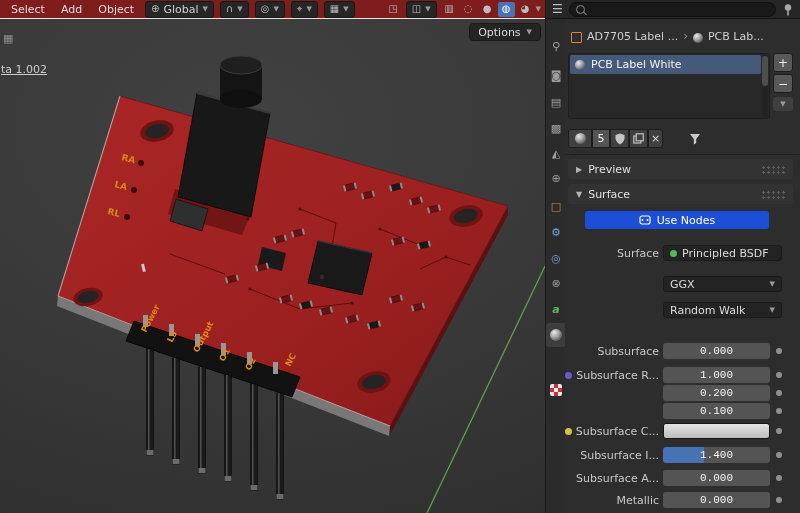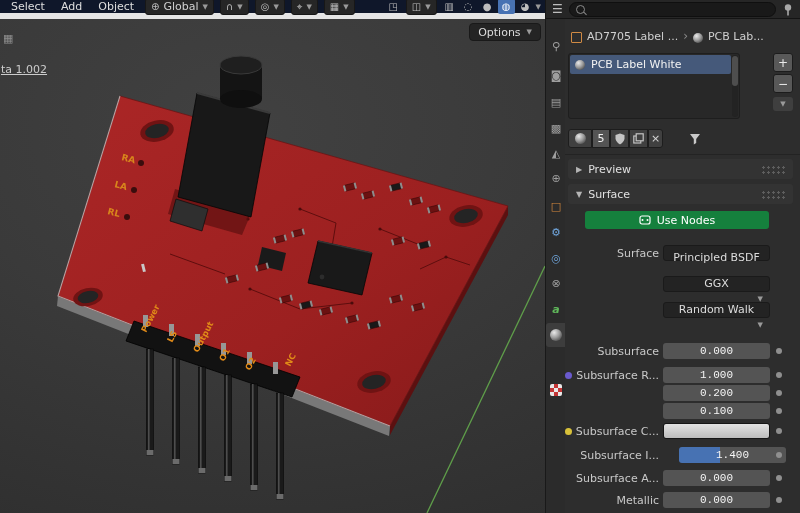--- a/index.html
+++ b/index.html
@@ -1,21 +1,21 @@
 <!DOCTYPE html>
 <html><head>
 <meta charset="utf-8">
 <style>
   html,body{margin:0;padding:0;background:#1d1d1d;}
   body{font-family:"DejaVu Sans","Liberation Sans",sans-serif;font-size:11px;color:#d0d0d0;}
   #app{position:relative;width:800px;height:513px;overflow:hidden;background:#2d2d2d;}
 
   
-  #vp-header{position:absolute;left:0;top:0;width:545px;height:19px;background:#0f172a;
-    display:flex;align-items:center;padding:0 4px;box-sizing:border-box;gap:2px;border-bottom:6px solid #e5e5e5;}
+  #vp-header{position:absolute;left:0;top:0;width:545px;height:19px;background:#7f1d1d;
+    display:flex;align-items:center;padding:0 4px;box-sizing:border-box;gap:2px;border-bottom:1px solid #e5e5e5;}
   .menu{padding:0 7px;color:#dedede;cursor:default;}
   .hgroup{display:flex;align-items:center;gap:4px;background:#262626;border:1px solid #171717;
     border-radius:3px;height:15px;padding:0 5px;margin:0 2px;}
   .ico{font-size:10px;color:#bdbdbd;line-height:1;}
   .chev{font-size:7px;color:#9a9a9a;}
   .ibtn{width:17px;height:15px;display:flex;align-items:center;justify-content:center;border-radius:2px;}
   .ibtn.blue{background:#4772b3;}
   .hspacer{flex:1;}
 
   #pr-header{position:absolute;left:545px;top:0;width:255px;height:19px;background:#262626;
@@ -44,21 +44,21 @@
   .checker{width:12px;height:12px;border-radius:2px;
     background-image:linear-gradient(45deg,#c23535 25%,transparent 25%,transparent 75%,#c23535 75%),
       linear-gradient(45deg,#c23535 25%,#e8e8e8 25%,#e8e8e8 75%,#c23535 75%);
     background-size:8px 8px;background-position:0 0,4px 4px;}
 
   
   #panel{position:absolute;left:565px;top:19px;width:235px;height:494px;background:#2d2d2d;overflow:hidden;}
   .crumb{position:absolute;left:6px;top:6px;height:18px;display:flex;align-items:flex-end;gap:5px;color:#cfcfcf;}
   .cube{width:9px;height:9px;border:1.4px solid #d08a44;border-radius:1px;}
   .crumb .sep{color:#8a8a8a;font-size:12px;}
-  .slotbox{position:absolute;left:3px;top:34px;width:172px;height:66px;background:#282828;
+  .slotbox{position:absolute;left:3px;top:34px;width:202px;height:66px;background:#282828;
     border:1px solid #1e1e1e;border-radius:3px;box-sizing:border-box;}
   .slotrow{position:absolute;left:1px;top:1px;right:8px;height:19px;background:#45597a;
     border-radius:2px;display:flex;align-items:center;gap:6px;padding:0 5px;color:#f2f2f2;}
   .sbar{position:absolute;right:1px;top:1px;width:6px;height:62px;background:#232323;border-radius:3px;}
   .sthumb{position:absolute;left:0;top:1px;width:6px;height:30px;background:#4e4e4e;border-radius:3px;}
   .mini-btn{position:absolute;left:208px;width:20px;height:19px;background:#585858;border:1px solid #1c1c1c;
     border-radius:3px;display:flex;align-items:center;justify-content:center;color:#eaeaea;
     font-size:12px;box-sizing:border-box;}
   .mini-chev{position:absolute;left:208px;top:78px;width:20px;height:14px;background:#3f3f3f;border-radius:3px;
     display:flex;align-items:center;justify-content:center;}
@@ -66,32 +66,32 @@
   .dbtn{height:19px;background:#404040;border:1px solid #1d1d1d;display:flex;align-items:center;
     justify-content:center;box-sizing:border-box;}
   .namefield{width:98px;height:19px;background:#1d1d1d;border:1px solid #121212;color:#f0f0f0;
     display:flex;align-items:center;padding:0 6px;box-sizing:border-box;}
   .sep-line{position:absolute;left:0;top:135px;width:235px;height:1px;background:#232323;}
   .sect{position:absolute;left:3px;width:225px;height:20px;background:#333333;border-radius:3px;
     display:flex;align-items:center;gap:6px;padding:0 8px;box-sizing:border-box;color:#e0e0e0;}
   .tri{font-size:8px;color:#b5b5b5;}
   .grip{margin-left:auto;width:24px;height:9px;
     background-image:radial-gradient(#5e5e5e 1px,transparent 1.3px);background-size:5px 5px;}
-  .usenodes{position:absolute;left:20px;top:192px;width:184px;height:18px;background:#15803d;
+  .usenodes{position:absolute;left:20px;top:192px;width:184px;height:18px;background:#1d4ed8;
     border-radius:3px;display:flex;align-items:center;justify-content:center;gap:6px;color:#fff;}
   .prow{position:absolute;left:0;width:235px;height:17px;}
   .rl{position:absolute;left:0;top:0;width:94px;height:16px;display:flex;align-items:center;
     justify-content:flex-end;gap:4px;color:#c8c8c8;white-space:nowrap;}
   .f{position:absolute;top:0;height:16px;border-radius:3px;display:flex;align-items:center;box-sizing:border-box;}
-  .f-wide{left:98px;width:107px;flex-direction:column;}
+  .f-wide{left:98px;width:119px;}
   .f-std{left:98px;width:107px;font-family:Liberation Mono, monospace;}
   .drop{background:#232323;border:1px solid #1a1a1a;padding:0 6px;color:#dcdcdc;gap:5px;}
   .drop .chev{margin-left:auto;}
   .num{background:#545454;justify-content:center;color:#f5f5f5;}
-  .ior{background:linear-gradient(to right,#4772b3 0,#4772b3 38%,#545454 38%);justify-content:center;color:#f5f5f5;margin-left:16px;}
+  .ior{background:linear-gradient(to right,#4772b3 0,#4772b3 38%,#545454 38%);justify-content:center;color:#f5f5f5;}
   .sw-white{background:#ffffff;border:1px solid #161616;}
   .sw-gray{background:linear-gradient(#e3e3e3,#bdbdbd);border:1px solid #161616;}
   .deco{position:absolute;left:211px;width:6px;height:6px;border-radius:50%;background:#8f8f8f;}
   .sockdot{width:7px;height:7px;border-radius:50%;display:inline-block;}
 </style>
 </head>
 <body>
 
 <div id="app">
 

